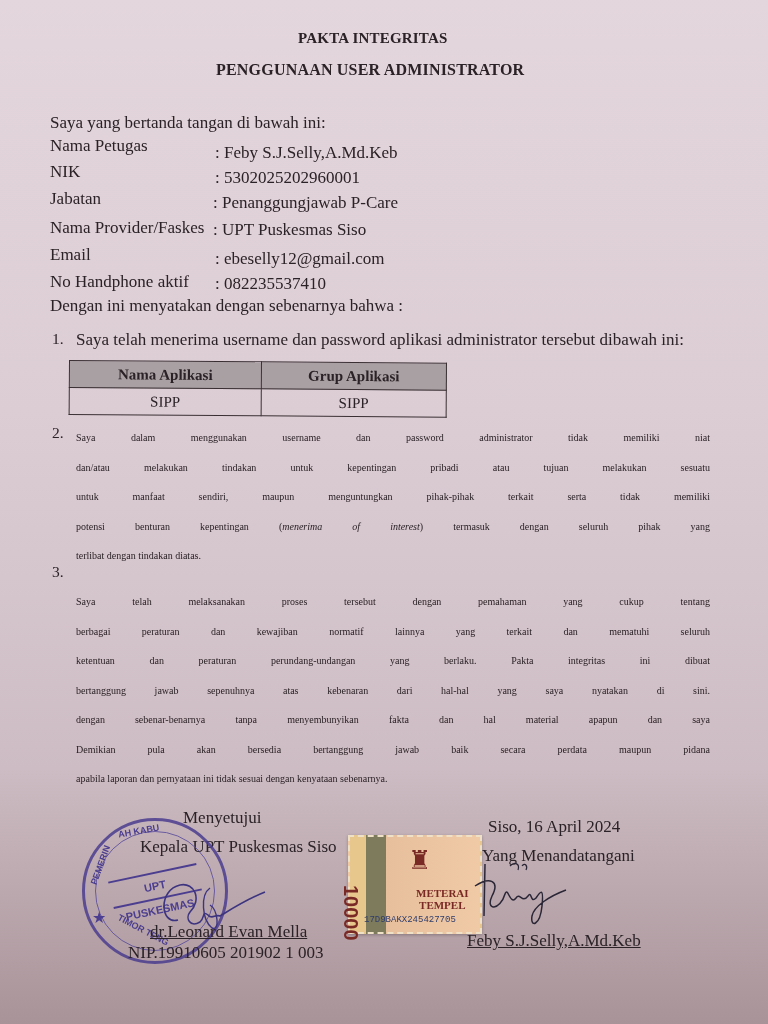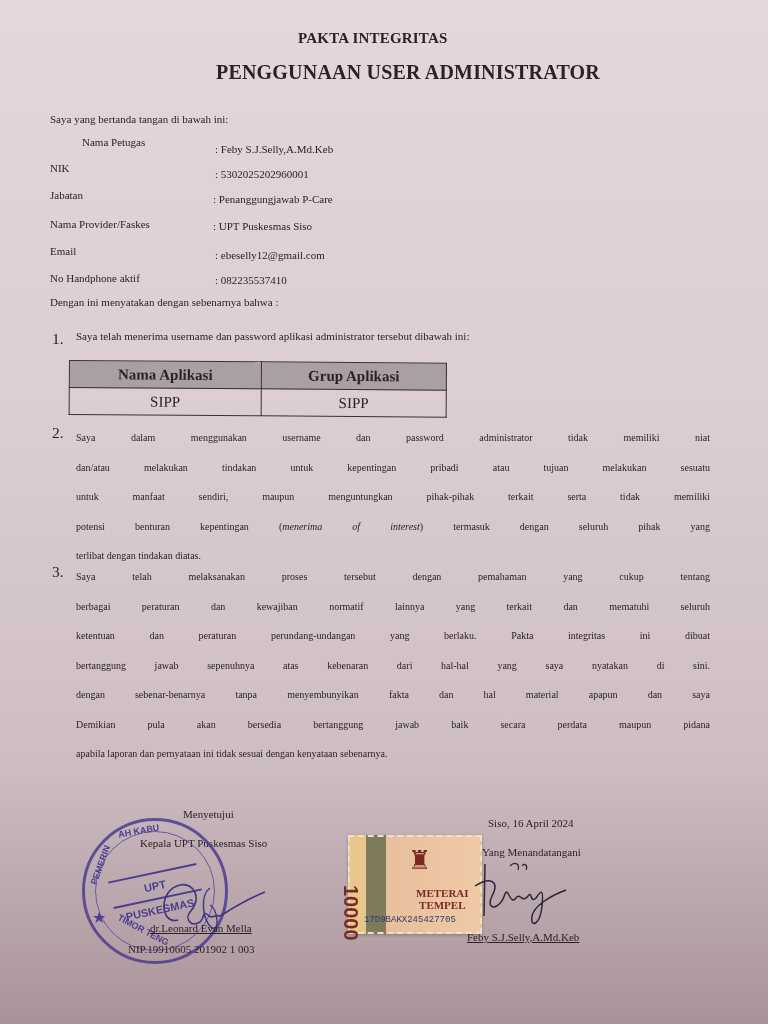--- a/index.html
+++ b/index.html
@@ -6,22 +6,22 @@
     body {
       width: 768px; height: 1024px; overflow: hidden; position: relative;
       background: linear-gradient(180deg, #e3d6dc 0%, #dccdd4 40%, #cdbcc3 75%, #a89398 100%);
       font-family: "Liberation Serif", serif;
       color: #2a2226;
     }
     .page { position: absolute; inset: 0; }
     .abs { position: absolute; white-space: nowrap; }
     .title { font-weight: bold; font-size: 15px; letter-spacing: 0.2px; }
     .t1 { left: 298px; top: 30px; }
-    .t2 { left: 216px; top: 61px; font-size: 20px; }
-    .txt { font-size: 11px; }
+    .t2 { left: 216px; top: 61px; font-size: 16px; }
+    .txt { font-size: 17px; }
     .lbl { left: 50px; }
     .val { left: 215px; }
     .list-num { left: 52px; font-size: 15.5px; }
     .para { position: absolute; left: 76px; width: 634px; font-size: 10px; line-height: 29.5px; text-align: justify; }
     .para .ln { display: block; text-align-last: justify; }
     .para .ln.last { text-align-last: left; }
     table.apps { position: absolute; left: 69px; top: 360px; width: 378px; border-collapse: collapse; font-size: 15px; transform: rotate(0.4deg); transform-origin: left top; }
     table.apps th, table.apps td { border: 1.5px solid #3a3034; text-align: center; height: 26px; padding: 0; }
     table.apps th { background: #a9a0a3; font-weight: bold; }
     .stamp-circle {
@@ -56,21 +56,21 @@
 <body>
 
 <div class="page">
 
   <div class="abs title t1">PAKTA INTEGRITAS</div>
   <div class="abs title t2">PENGGUNAAN USER ADMINISTRATOR</div>
 
   <div class="abs txt" style="left:50px; top:113px;">Saya yang bertanda tangan di bawah ini:</div>
 
   <div>
-    <div class="abs txt lbl" style="top:136px;margin-left:32px;">Nama Petugas</div>
+    <div class="abs txt lbl" style="top:136px;">Nama Petugas</div>
     <div class="abs txt val" style="top:143px;">: Feby S.J.Selly,A.Md.Keb</div>
 
     <div class="abs txt lbl" style="top:162px;">NIK</div>
     <div class="abs txt val" style="top:168px;">: 5302025202960001</div>
 
     <div class="abs txt lbl" style="top:189px;">Jabatan</div>
     <div class="abs txt" style="left:213px; top:193px;">: Penanggungjawab P-Care</div>
 
     <div class="abs txt lbl" style="top:218px;">Nama Provider/Faskes</div>
     <div class="abs txt" style="left:213px; top:220px;">: UPT Puskesmas Siso</div>
@@ -105,21 +105,21 @@
   <div class="abs list-num" style="top:424px;">2.</div>
   <div class="para" style="top:423px;">
     <span class="ln">Saya dalam menggunakan username dan password  administrator tidak memiliki niat</span>
     <span class="ln">dan/atau melakukan tindakan untuk kepentingan pribadi atau tujuan melakukan sesuatu</span>
     <span class="ln">untuk manfaat sendiri, maupun menguntungkan pihak-pihak terkait serta tidak memiliki</span>
     <span class="ln">potensi benturan kepentingan (<i>menerima of interest</i>) termasuk dengan seluruh pihak yang</span>
     <span class="ln last">terlibat dengan tindakan diatas.</span>
   </div>
 
   <div class="abs list-num" style="top:563px;">3.</div>
-  <div class="para" style="top:562px;">
+  <div class="para" style="top:587px;">
     <span class="ln">Saya telah melaksanakan proses tersebut dengan pemahaman yang cukup tentang</span>
     <span class="ln">berbagai peraturan dan kewajiban normatif lainnya yang terkait dan mematuhi seluruh</span>
     <span class="ln">ketentuan dan peraturan perundang-undangan yang berlaku. Pakta integritas ini dibuat</span>
     <span class="ln">bertanggung jawab sepenuhnya atas kebenaran dari hal-hal yang saya nyatakan di sini.</span>
     <span class="ln">dengan sebenar-benarnya tanpa menyembunyikan fakta dan hal material apapun dan saya</span>
     <span class="ln">Demikian pula akan bersedia bertanggung jawab baik secara perdata maupun pidana</span>
     <span class="ln last">apabila laporan dan pernyataan ini tidak sesuai dengan kenyataan sebenarnya.</span>
   </div>
 
 

